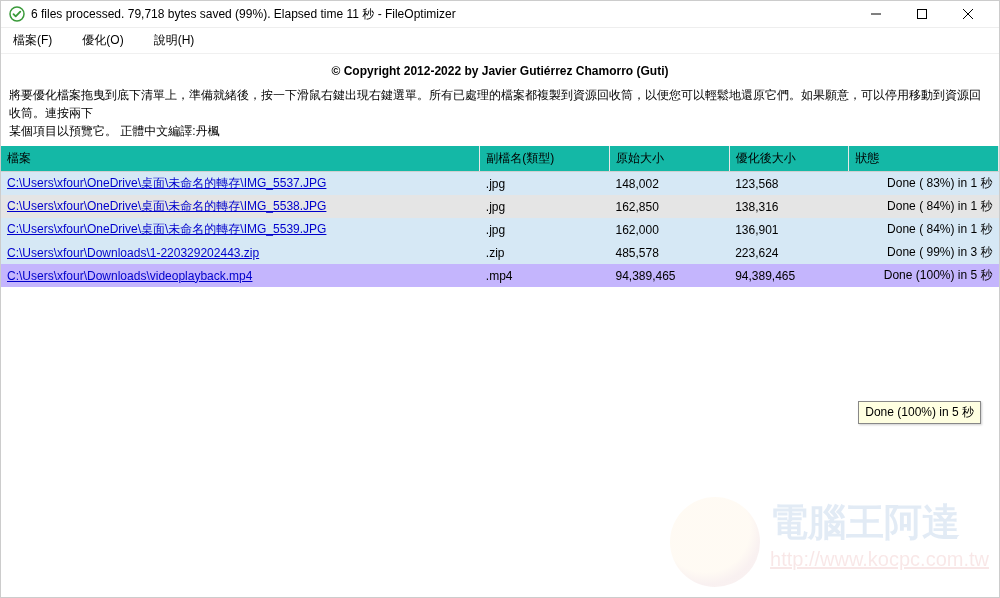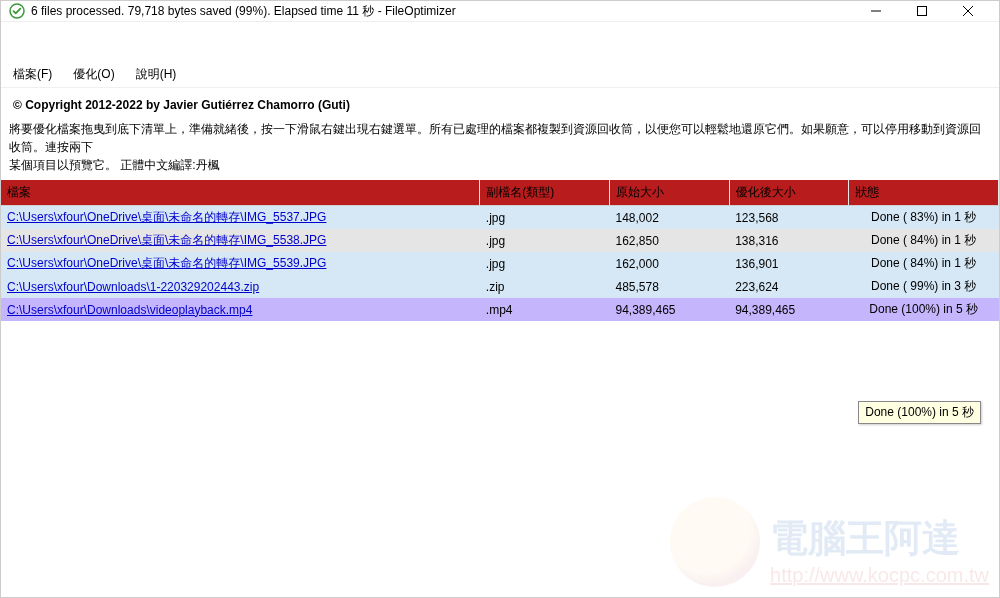--- a/index.html
+++ b/index.html
@@ -1,36 +1,36 @@
 <!DOCTYPE html>
 <html><head>
 <meta charset="utf-8">
 <style>
   * { box-sizing: border-box; margin: 0; padding: 0; }
   body { font-family: "Microsoft JhengHei", "Segoe UI", sans-serif; font-size: 12px; background: #fff; color: #000; width: 1000px; height: 598px; overflow: hidden; border: 1px solid #ccc; position: relative; }
-  .titlebar { display: flex; align-items: center; height: 21px; padding: 0 8px; background: #fff; border-bottom: 1px solid #eee; }
+  .titlebar { display: flex; align-items: center; height: 27px; padding: 0 8px; background: #fff; border-bottom: 1px solid #eee; }
   .titlebar-icon { width: 16px; height: 16px; margin-right: 6px; display: flex; align-items: center; justify-content: center; }
   .titlebar-title { flex: 1; font-size: 12px; }
   .win-controls { display: flex; }
   .win-btn { width: 46px; height: 30px; display: flex; align-items: center; justify-content: center; font-family: "Segoe UI Symbol", sans-serif; font-size: 10px; cursor: default; }
-  .menubar { display: flex; padding: 2px 6px; gap: 9px; font-size: 12px; border-bottom: 1px solid #f0f0f0; margin-top: 40px; }
+  .menubar { display: flex; padding: 2px 6px; gap: 18px; font-size: 12px; border-bottom: 1px solid #f0f0f0; }
   .menu-item { padding: 2px 6px; cursor: default; }
-  .copyright { font-weight: bold; font-size: 12px; padding: 10px 12px 6px; }
+  .copyright { text-align: center; font-weight: bold; font-size: 12px; padding: 10px 12px 6px; }
   .instructions { text-align: left; font-size: 12px; padding: 2px 8px 6px; line-height: 1.5; }
   .table { width: 100%; border-collapse: collapse; table-layout: fixed; }
-  .table th { text-align: left; font-weight: normal; font-size: 12px; padding: 4px 6px; background: #b91c1c; border-bottom: 1px solid #d0d0d0; border-right: 1px solid #e8e8e8; }
+  .table th { text-align: left; font-weight: normal; font-size: 12px; padding: 4px 6px; background: #14b8a6; border-bottom: 1px solid #d0d0d0; border-right: 1px solid #e8e8e8; }
   .table td { padding: 3px 6px; font-size: 12px; white-space: nowrap; overflow: hidden; text-overflow: ellipsis; }
   .table tbody tr.odd { background: #d6e8f5; margin-left: 16px; }
   .table tbody tr.even { background: #e5e5e5; }
   .table tbody tr.selected { background: #c4b5fd; }
   .filepath { color: #0000cc; text-decoration: underline; cursor: pointer; }
   .num { text-align: left; }
-  .status-col { text-align: center; }
+  .status-col { text-align: right; }
   .tooltip { position: absolute; right: 18px; top: 400px; background: #ffffe1; border: 1px solid #888; padding: 2px 6px; font-size: 12px; box-shadow: 1px 1px 2px rgba(0,0,0,0.2); }
-  .watermark { position: absolute; right: 10px; bottom: 10px; opacity: 0.12; pointer-events: none; font-size: 38px; font-weight: bold; color: #1a5fb4; display: flex; align-items: flex-end; gap: 10px; }
+  .watermark { position: absolute; right: 10px; bottom: 10px; opacity: 0.12; pointer-events: none; font-size: 38px; font-weight: bold; color: #1a5fb4; display: flex; align-items: flex-start; gap: 10px; }
   .watermark .mascot { width: 90px; height: 90px; border-radius: 50%; background: radial-gradient(circle at 40% 35%, #ffd9a0 55%, #c88 70%); position: relative; }
   .watermark-text { display:flex; flex-direction:column; align-items:flex-start; }
   .watermark-url { font-size: 20px; color: #c44; font-weight: normal; text-decoration: underline; }
 </style>
 </head>
 <body>
 
 <div class="titlebar">
   <span class="titlebar-icon">
     <svg width="16" height="16" viewBox="0 0 16 16">

